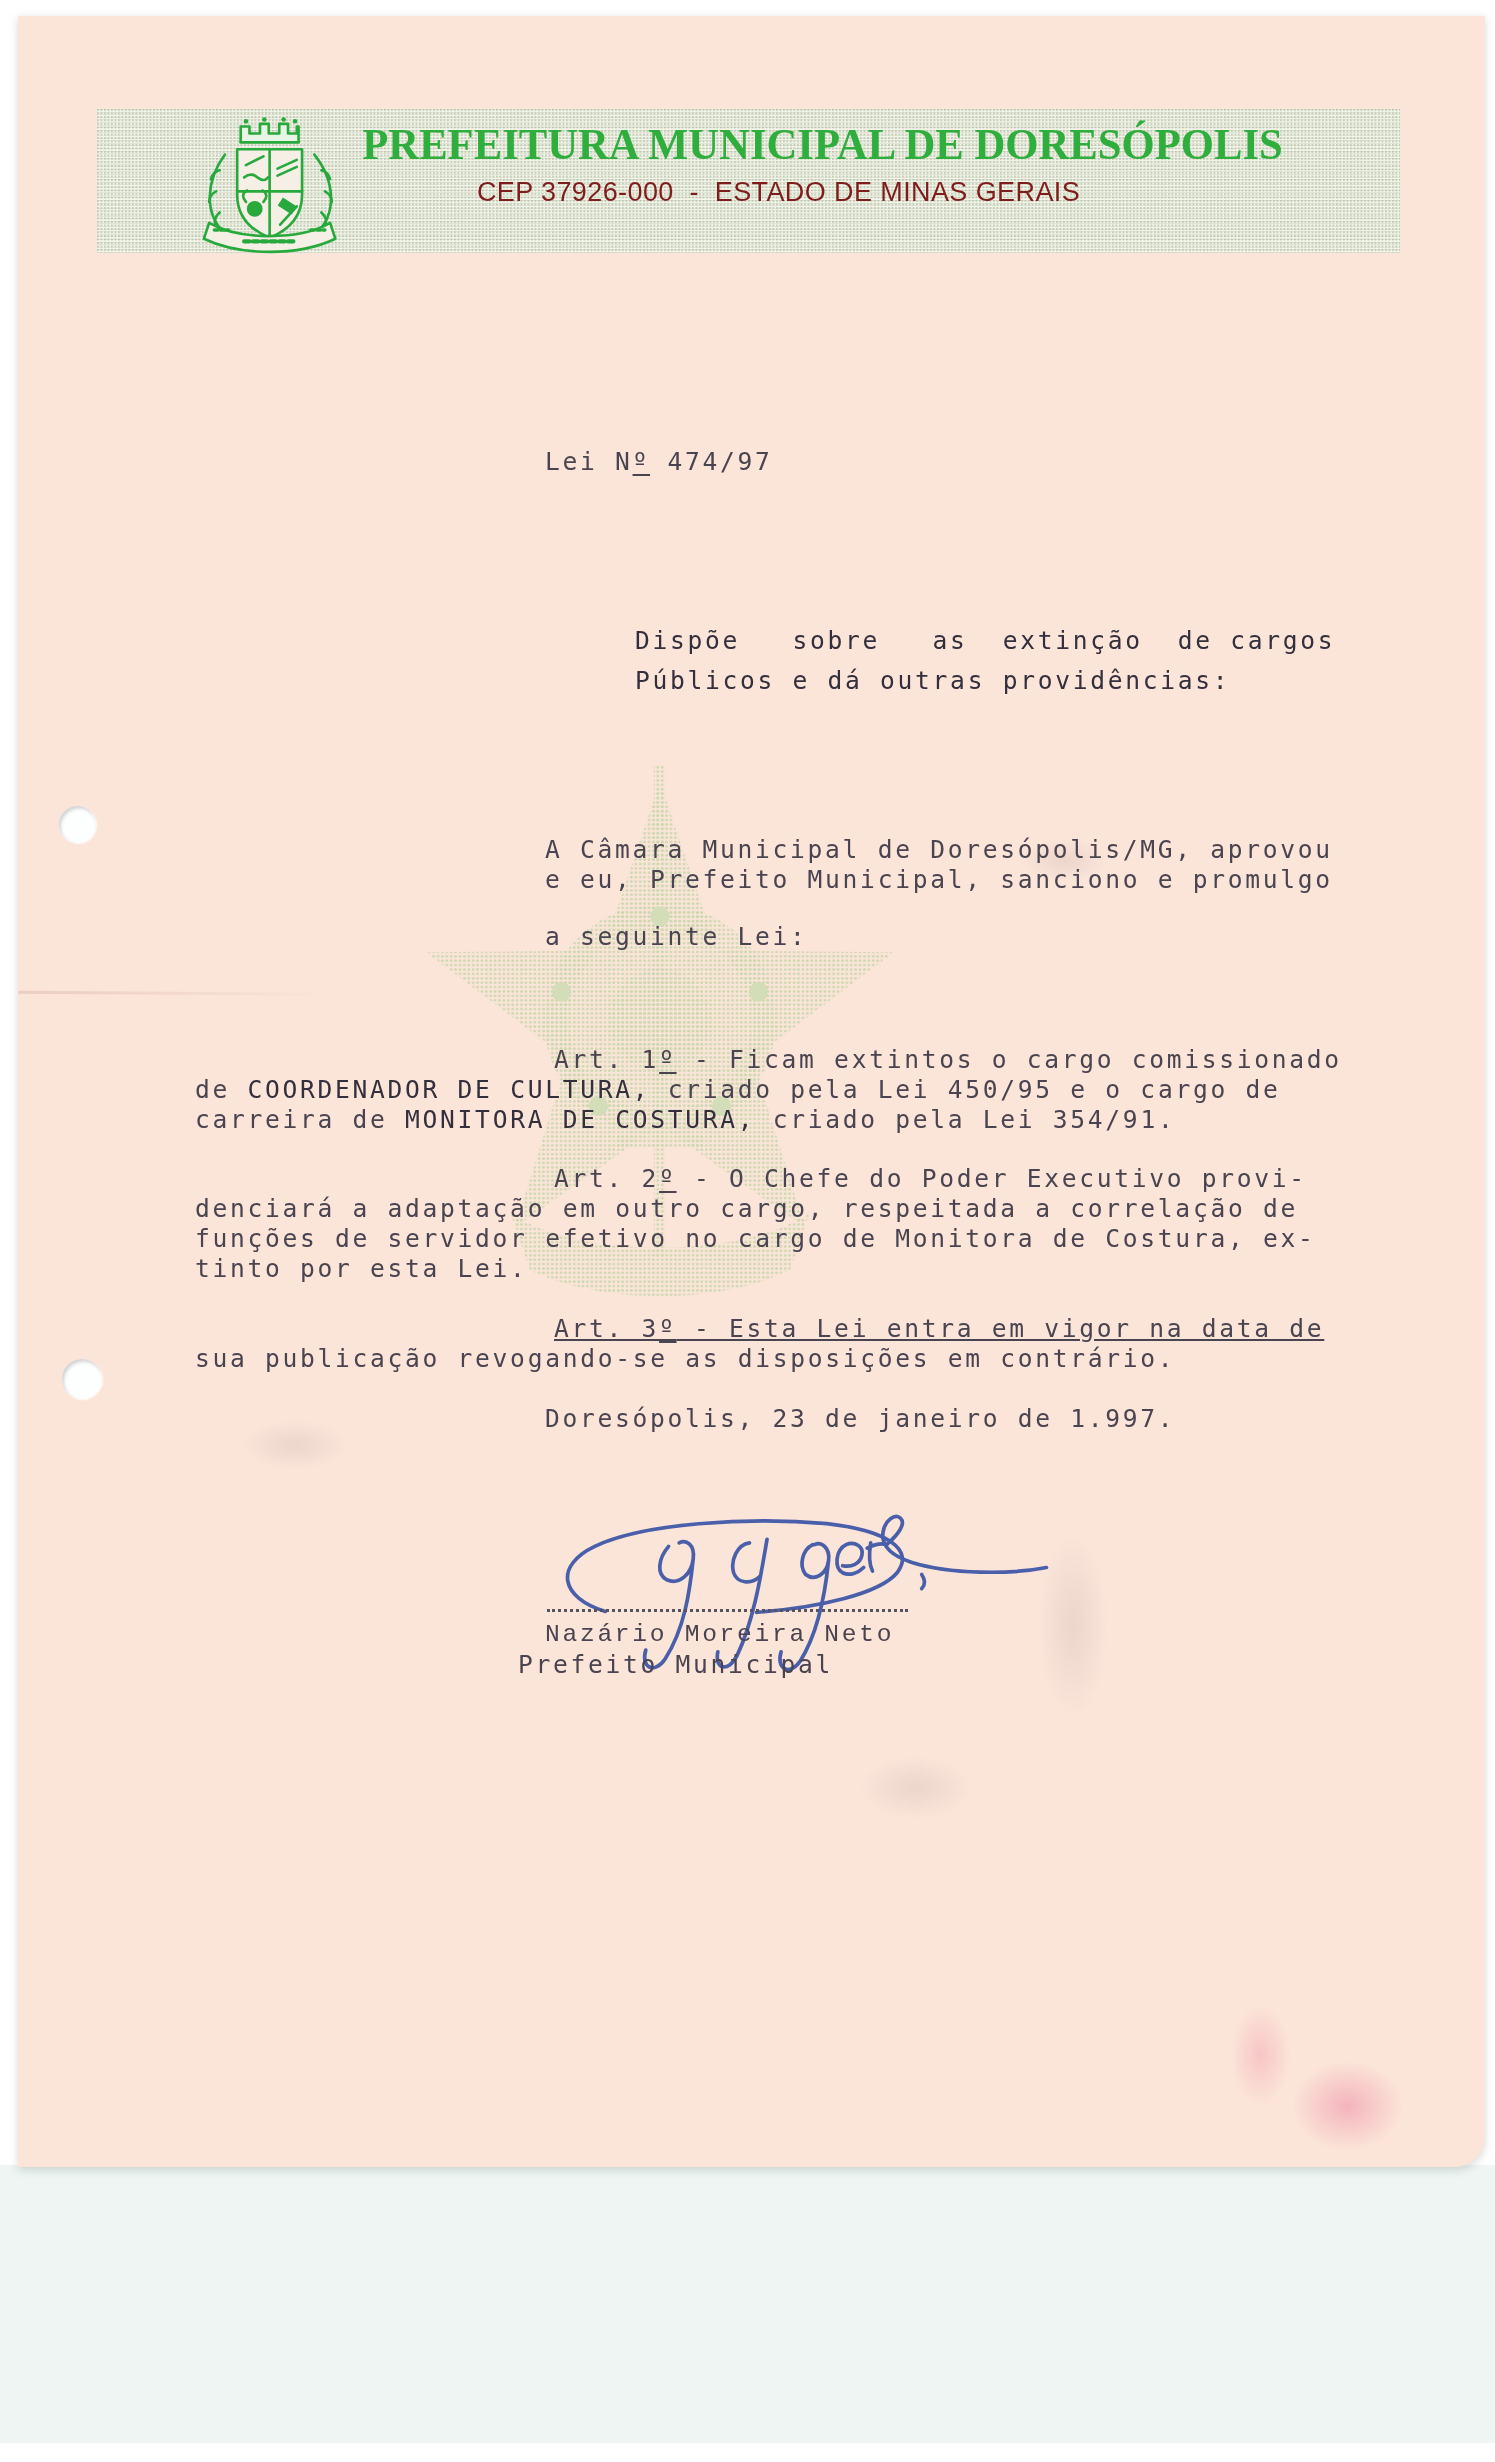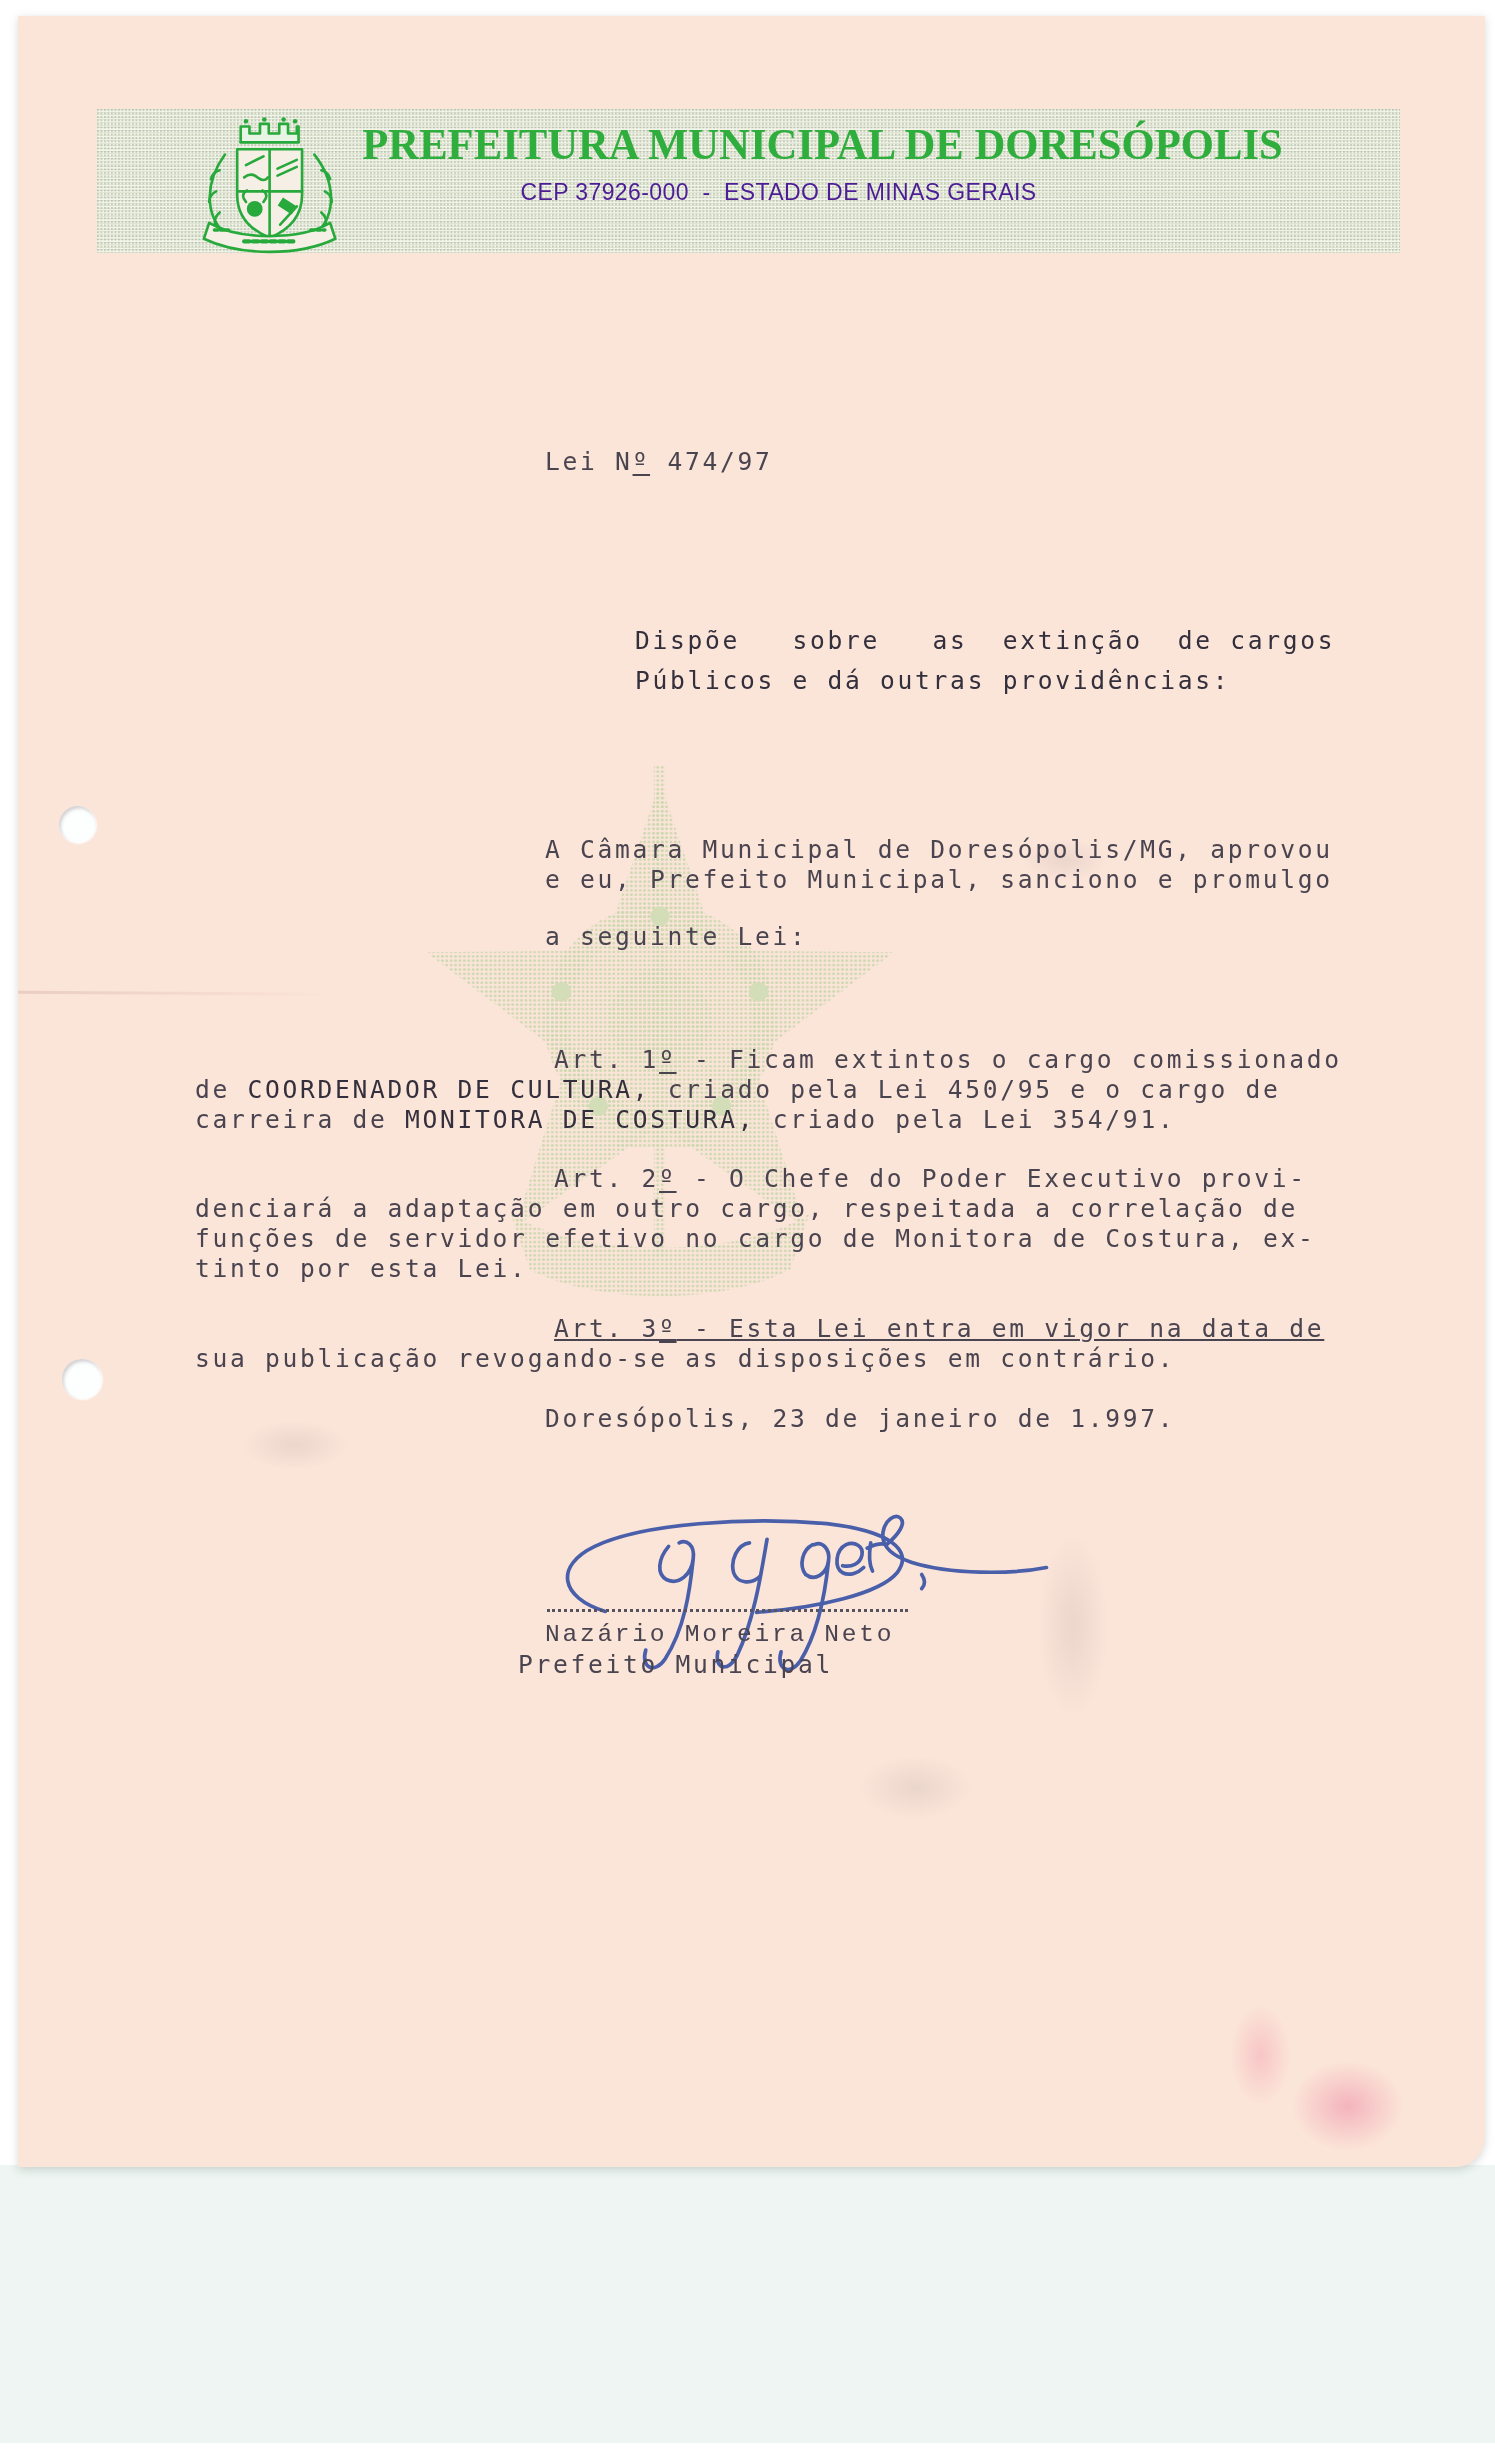--- a/index.html
+++ b/index.html
@@ -39,22 +39,22 @@
   .band{position:absolute;left:97px;top:109px;width:1303px;height:144px;
         background-color:#f2f4e9;
         background-image:
           repeating-linear-gradient(0deg, rgba(135,150,115,0.16) 0 0.9px, rgba(0,0,0,0) 0.9px 2.6px),
           radial-gradient(circle at 0.9px 0.9px, rgba(145,160,125,0.45) 0.7px, rgba(0,0,0,0) 1.5px);
         background-size:auto, 3.5px 3.5px;}
   .hdr-title{position:absolute;left:341px;top:123px;width:963px;text-align:center;
              font-family:"Liberation Serif",serif;font-weight:bold;font-size:44px;line-height:44px;
              color:#2fae3e;letter-spacing:0px;transform:scaleX(0.97);}
   .hdr-sub{position:absolute;left:297px;top:179px;width:963px;text-align:center;
-           font-family:"Liberation Sans",sans-serif;font-weight:400;font-size:23px;line-height:26px;
-           color:#4c1d95;letter-spacing:0.4px;white-space:pre;}
+           font-family:"Liberation Sans",sans-serif;font-weight:400;font-size:27px;line-height:26px;
+           color:#7f1d1d;letter-spacing:0.4px;white-space:pre;}
   .crest{position:absolute;left:193px;top:116px;width:155px;height:142px;}
 
   
   .watermark{position:absolute;left:405px;top:756px;width:510px;height:572px;opacity:0.5;}
 
   
   .tline{position:absolute;height:30px;line-height:30px;white-space:pre;
          font-family:"DejaVu Sans Mono",monospace;font-size:24.6px;letter-spacing:2.7px;color:#49444f;}
   .tline .bold, .tline.bold{font-weight:normal;color:#332f3c;}
   .ord{text-decoration:underline;text-decoration-thickness:1.8px;text-underline-offset:3.5px;}

